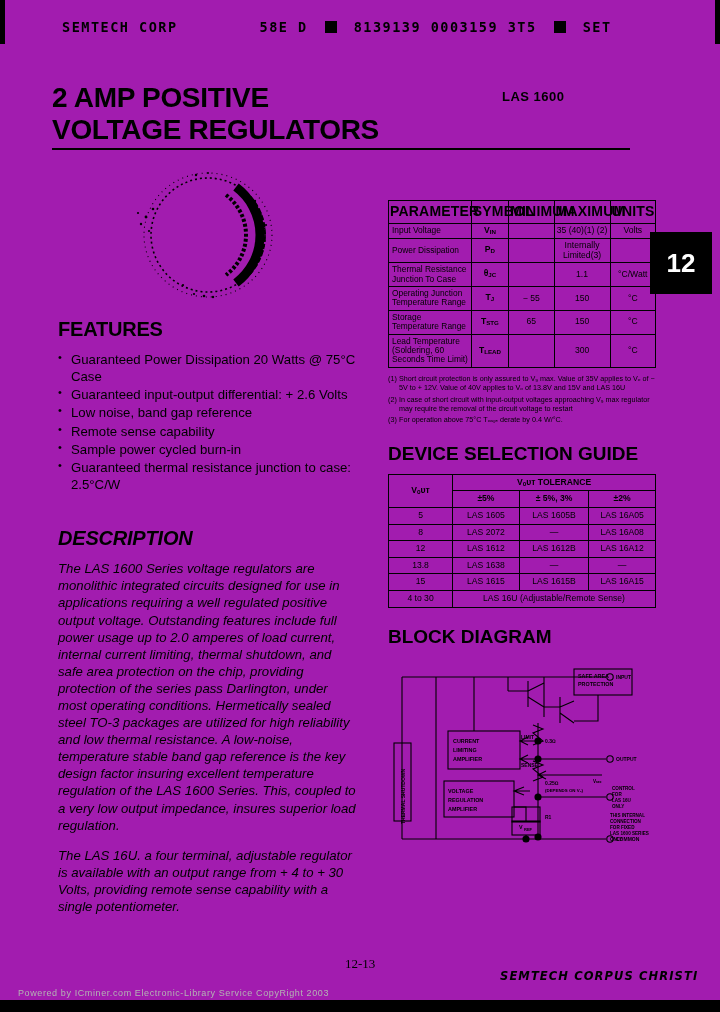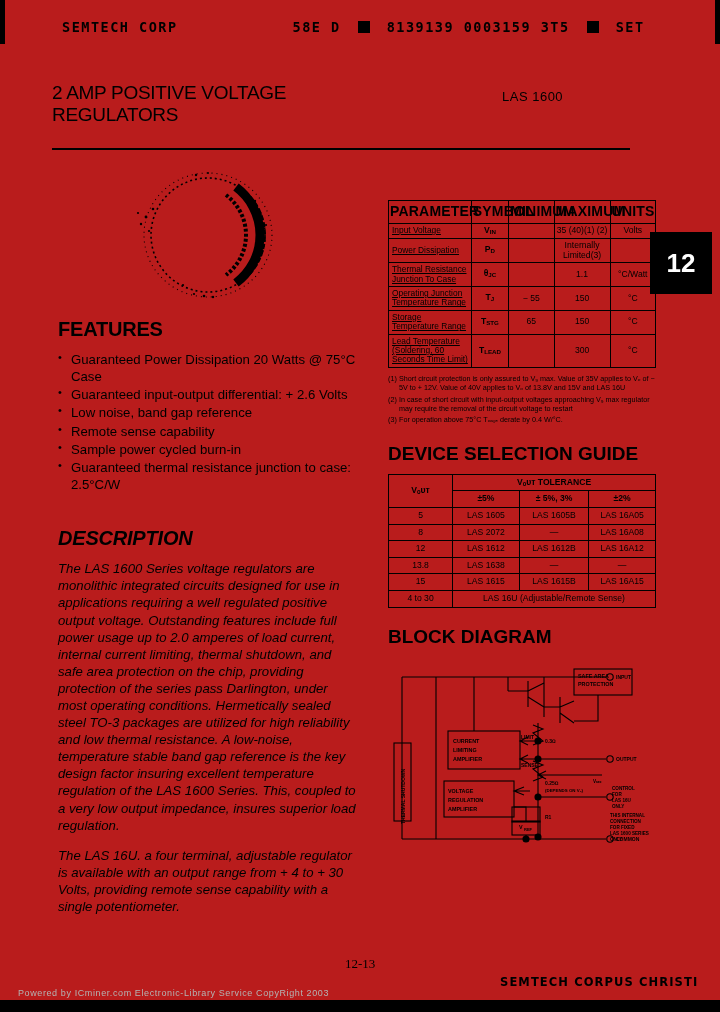--- a/index.html
+++ b/index.html
@@ -8,21 +8,21 @@
   }
   body {
     width: 720px; height: 1012px;
     position: relative;
     font-family: "Liberation Sans", sans-serif;
     color: #000;
     overflow: hidden;
   }
   .page {
     position: absolute; inset: 0;
-    background: #b91c1c;
+    background: #a21caf;
   }
   
   .edge-left, .edge-right {
     position: absolute; top: 0; width: 5px; height: 44px; background: #000;
   }
   .edge-left { left: 0; }
   .edge-right { right: 0; }
   .bottom-bar {
     position: absolute; left: 0; right: 0; bottom: 0; height: 12px; background: #000;
   }
@@ -30,32 +30,32 @@
   
   .ocr-header {
     position: absolute; top: 14px; left: 0; right: 0;
     height: 26px;
     display: flex; align-items: center;
     font-family: "DejaVu Sans Mono", monospace;
     font-size: 13.5px; letter-spacing: 1.5px;
     font-weight: 700;
   }
   .ocr-corp { margin-left: 62px; }
-  .ocr-code { margin-left: 115px; display: flex; align-items: center; gap: 17px; }
+  .ocr-code { margin-left: 82px; display: flex; align-items: center; gap: 17px; }
   .ocr-blk { display: inline-block; width: 12px; height: 12px; background: #000; }
 
   
   .title-block { position: absolute; top: 82px; left: 52px; width: 600px; }
   .main-title {
-    font-size: 19px; font-weight: 400; line-height: 1.16;
+    font-size: 28px; font-weight: 700; line-height: 1.16;
     letter-spacing: -0.3px; width: 330px;
   }
   .part-no {
     position: absolute; left: 450px; top: 7px;
-    font-size: 13px; font-weight: 400; letter-spacing: 0.5px;
+    font-size: 13px; font-weight: 700; letter-spacing: 0.5px;
   }
   .title-rule {
     position: absolute; top: 148px; left: 52px; width: 578px;
     border-top: 2.5px solid #000;
   }
 
   
   .sec-tab {
     position: absolute; left: 650px; top: 232px;
     width: 62px; height: 62px; background: #000; color: #fff;
@@ -93,21 +93,21 @@
     font-size: 8.6px; line-height: 1.12;
   }
   table.amax th, table.amax td,
   table.dsg th, table.dsg td {
     border: 1px solid #000; padding: 2px 2px; vertical-align: middle;
   }
   table.amax th {
     font-size: 14px; font-weight: 700; text-align: left; letter-spacing: 0.2px;
     padding: 3px 1px;
   }
-  table.amax td.param { text-align: left; padding-left: 3px; font-size: 8.4px; text-decoration: underline; }
+  table.amax td.param { text-align: left; padding-left: 3px; font-size: 8.4px; }
   table.amax td.sym, table.amax td.val, table.amax td.unit { text-align: center; }
   table.amax td.sym { font-weight: 700; }
   .sub { font-size: 0.72em; vertical-align: -0.22em; }
 
   .notes { margin-top: 6px; font-size: 7.2px; line-height: 1.30; }
   .notes div { margin-bottom: 2px; padding-left: 11px; position: relative; }
   .notes .nmark { position: absolute; left: 0; }
 
   h2.sec-head-r { font-size: 19px; font-weight: 700; margin: 18px 0 9px 0; }
 
@@ -120,23 +120,24 @@
   .blockdiag { margin-top: 8px; width: 268px; height: 200px; }
   .blockdiag svg { width: 100%; height: 100%; }
 
   
   .footer { position: absolute; left: 0; right: 0; bottom: 36px; height: 20px; padding-left: 8px; }
   .page-num {
     position: absolute; left: 345px; top: 0;
     font-size: 13px; font-family: "Liberation Serif", serif;
   }
   .footer-brand {
-    position: absolute; left: 500px; top: 19px;
+    position: absolute; left: 500px; top: 13px;
     font-size: 11.5px; font-weight: 700; letter-spacing: 1.1px;
     font-family: "DejaVu Sans", sans-serif;
+    font-style: italic;
   }
   .watermark {
     position: absolute; left: 18px; bottom: 14px;
     font-size: 9px; color: #b4b4b4; letter-spacing: 0.6px;
   }
 </style>
 </head>
 <body>
 
 <div class="page">

